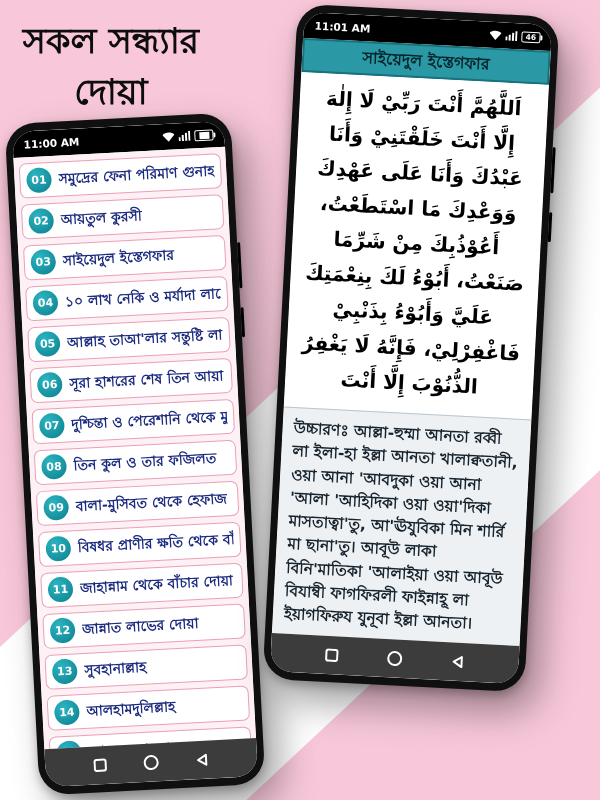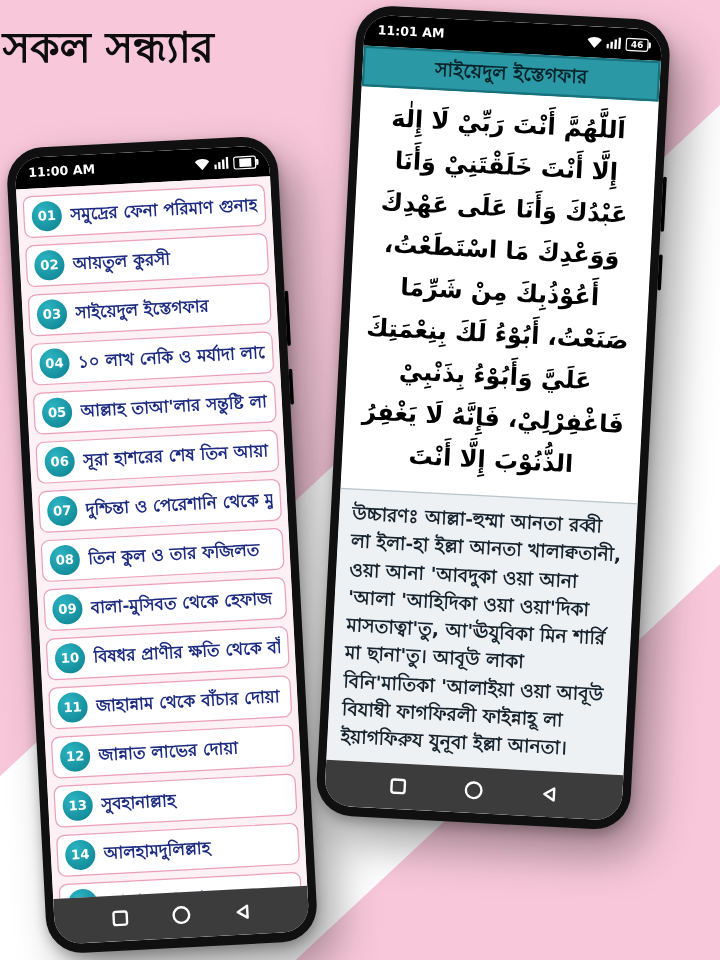--- a/index.html
+++ b/index.html
@@ -17,21 +17,21 @@
     position:absolute; left:-255px; top:330px;
     width:1300px; height:280px;
     background:#ffffff;
     transform:rotate(-43deg);
     z-index:0;
   }
 
   
   .poster-title {
     position:absolute; left:2px; top:16px; width:218px;
-    z-index:1;
+    text-align:center; z-index:1;
     color:#0d0d0d; font-weight:bold;
     font-size:35px; line-height:1.45;
   }
 
   
   .phone {
     position:absolute;
     background:#101010;
     border-radius:30px;
     padding:8px 7px;
@@ -128,20 +128,21 @@
 </style>
 </head>
 <body>
 
 <div class="stage">
 
   <div class="bg-band"></div>
 
   <div class="poster-title">
     <div>সকল সন্ধ্যার</div>
+    <div>দোয়া</div>
   </div>
 
   <div class="phone phone-left">
     <div class="side-btn vol"></div>
     <div class="side-btn pwr"></div>
     <div class="screen">
 
       <div class="statusbar">
         <span>11:00 AM</span>
         <span class="sb-icons">

